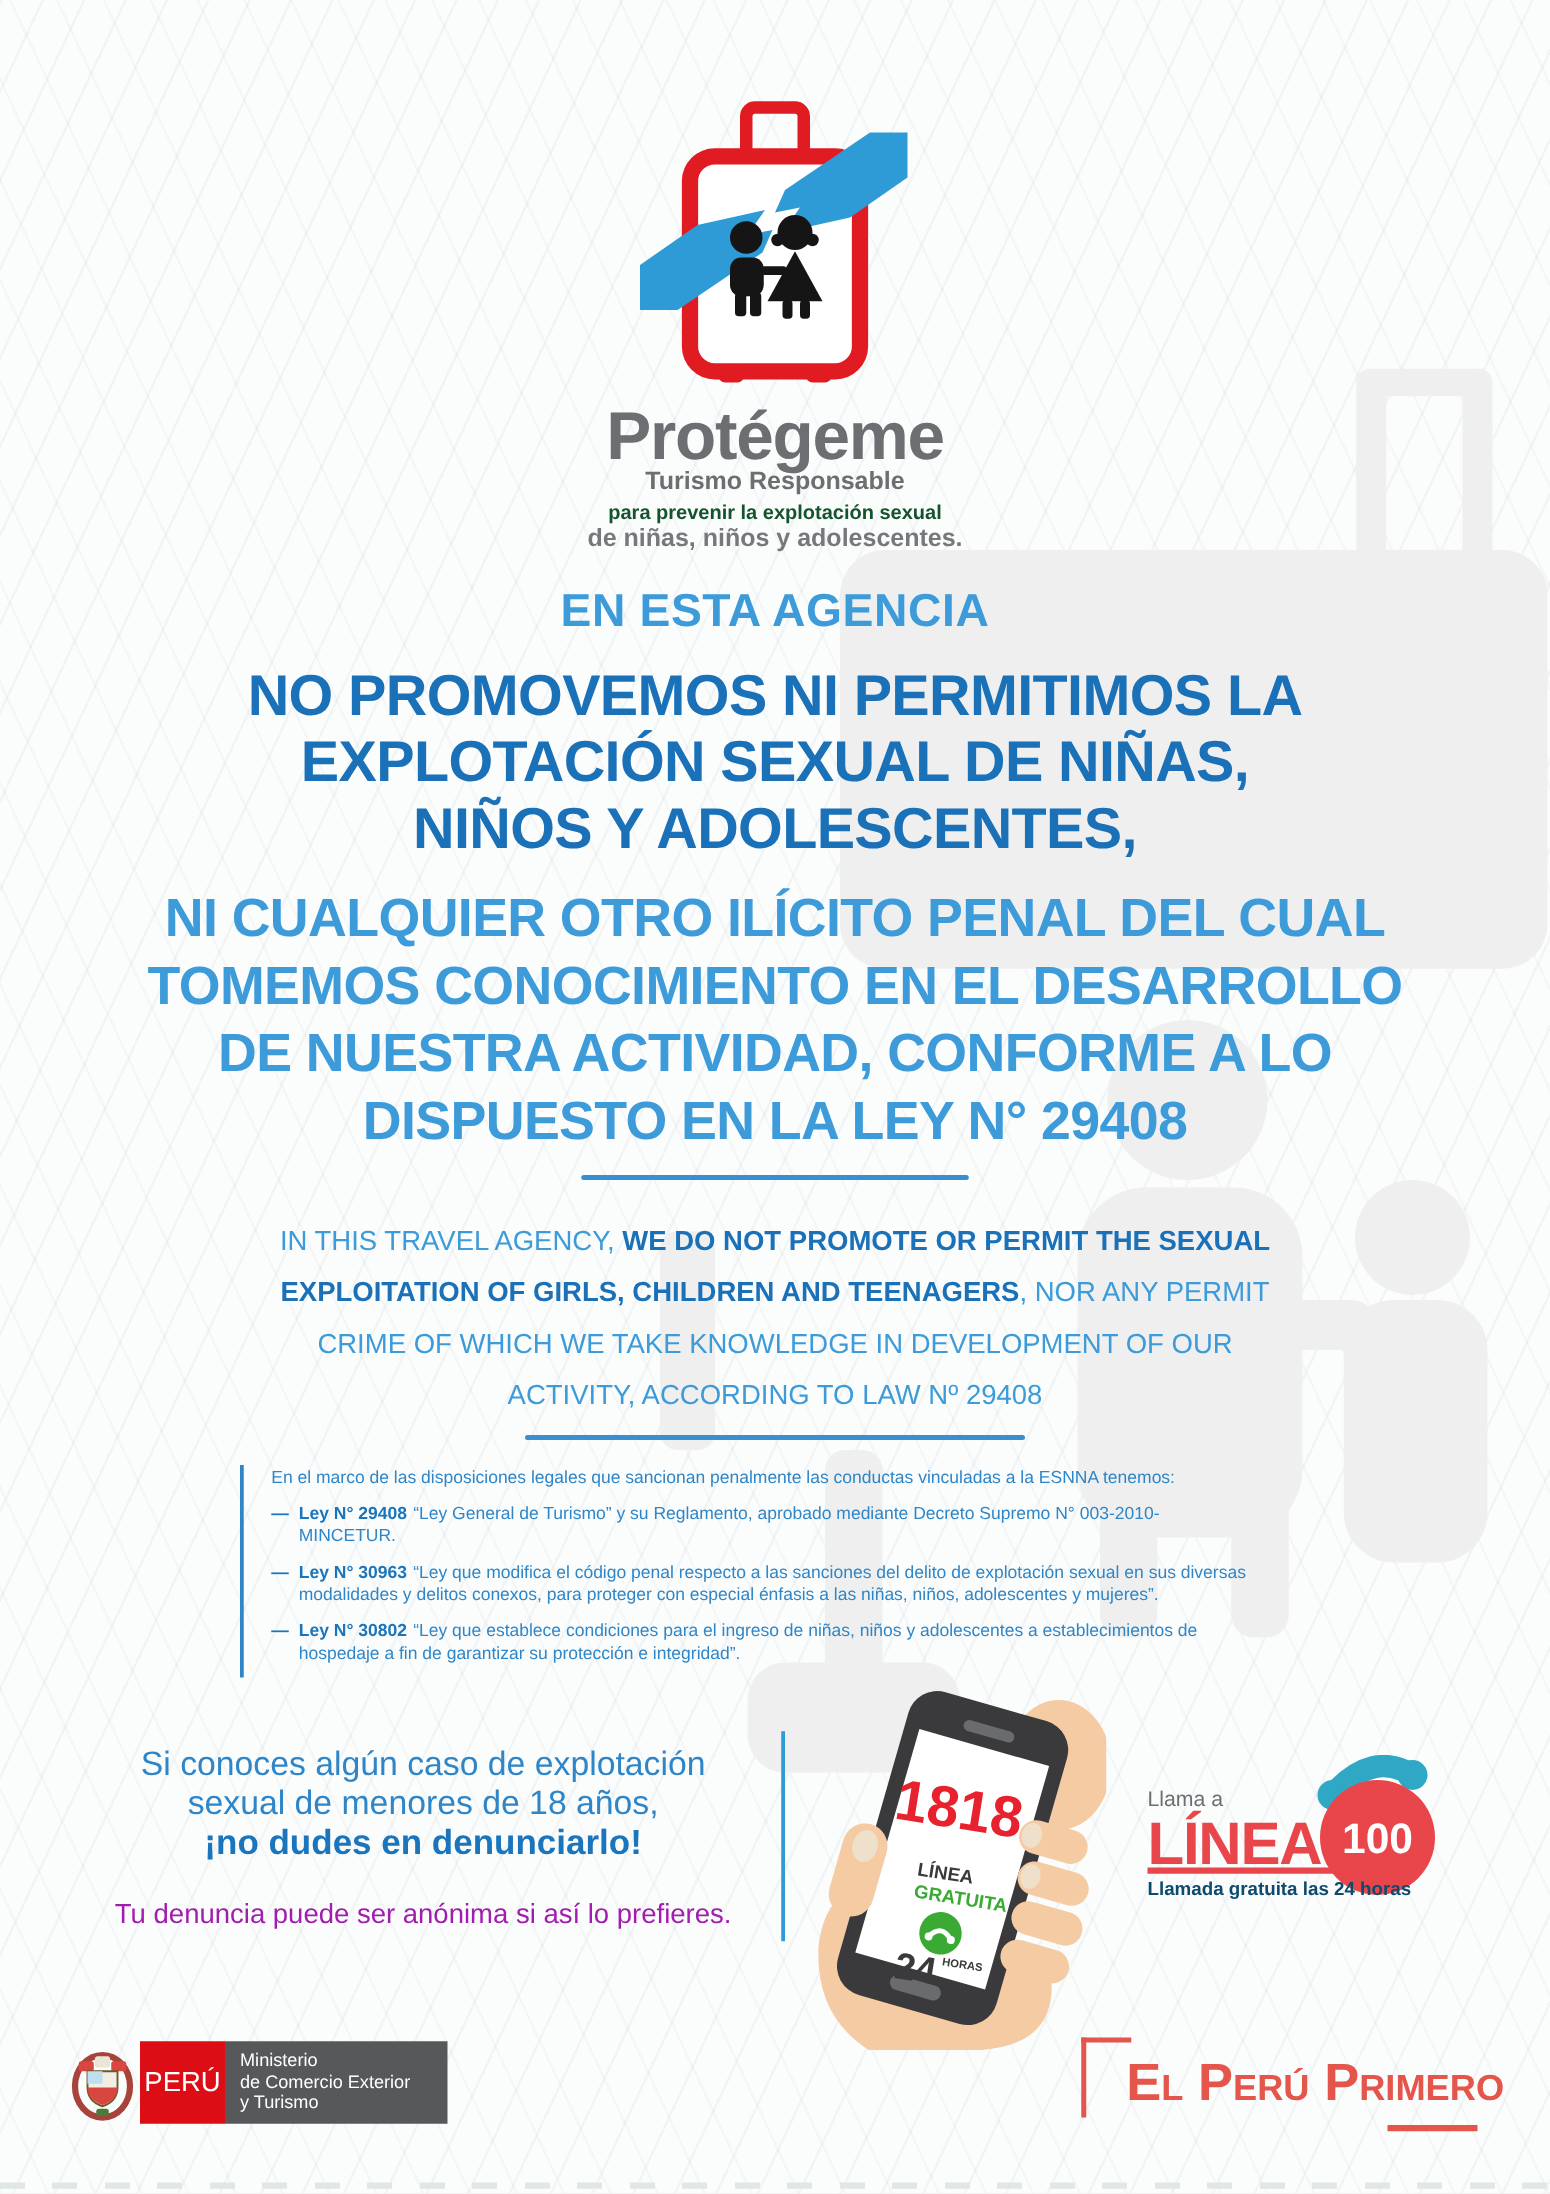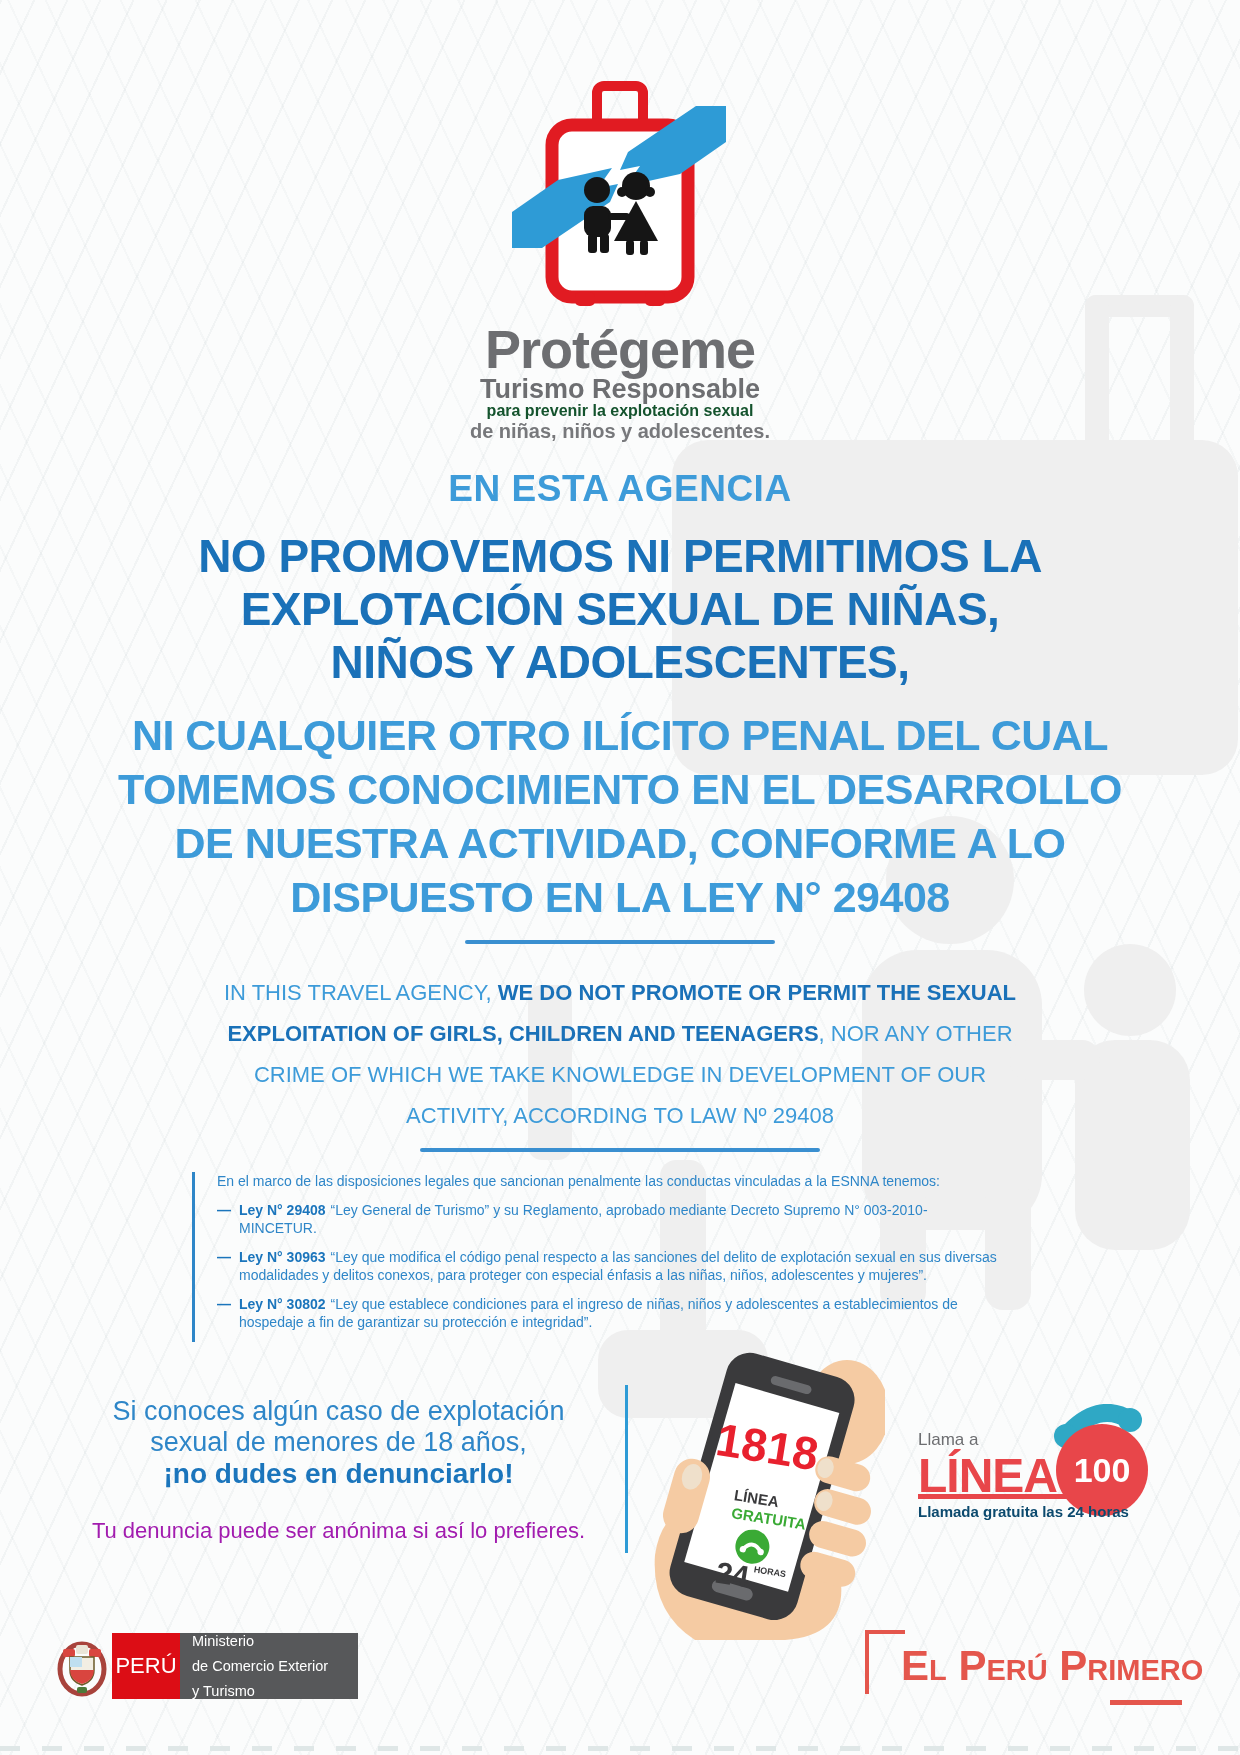--- a/index.html
+++ b/index.html
@@ -12,21 +12,21 @@
     content:"";position:absolute;inset:0;z-index:0;pointer-events:none;
     background:
       repeating-linear-gradient(115deg, rgba(160,175,180,0.10) 0 2px, transparent 2px 30px),
       repeating-linear-gradient(65deg, rgba(160,175,180,0.07) 0 2px, transparent 2px 34px);
   }
   .abs{position:absolute;z-index:1;}
   .ctr{left:0;right:0;text-align:center;}
 
   
   .logo-title{top:318px;font-size:54px;font-weight:800;color:#6d6e71;letter-spacing:-1px;}
-  .logo-sub{top:374px;font-size:27px;font-weight:700;color:#6d6e71;}
+  .logo-sub{top:374px;font-size:20px;font-weight:700;color:#6d6e71;}
   .logo-tag1{top:402px;font-size:16px;font-weight:600;color:#14532d;}
   .logo-tag2{top:420px;font-size:20px;font-weight:600;color:#77787b;}
 
   
   .hl-intro{top:468px;font-size:37px;font-weight:700;color:#3d9bd9;letter-spacing:.5px;white-space:nowrap;}
   .hl-bold{top:530px;font-size:46px;line-height:53px;font-weight:800;color:#1a71b8;letter-spacing:-.5px;white-space:nowrap;}
   .hl-light{top:708px;font-size:43px;line-height:54px;font-weight:700;color:#3d9bd9;letter-spacing:-.5px;white-space:nowrap;}
 
   .divider{height:4px;background:#3a8fd0;border-radius:2px;}
   .div1{top:940px;left:465px;width:310px;}
@@ -56,21 +56,21 @@
   
   .llama{top:1430px;left:918px;font-size:17px;color:#6d6e71;font-weight:500;}
   .l100-brand{top:1448px;left:918px;font-size:48px;font-weight:800;color:#e8464a;letter-spacing:-1px;}
   .l100-bar{top:1494px;left:918px;width:162px;height:5px;background:#e8464a;}
   .l100-cap{top:1503px;left:918px;font-size:15px;color:#0c4a6e;font-weight:700;}
 
   
   .f-red{top:1633px;left:112px;width:68px;height:66px;background:#dc0d15;color:#fff;
          display:flex;align-items:center;justify-content:center;font-size:22px;font-weight:400;}
   .f-gray{top:1633px;left:180px;width:178px;height:66px;background:#57585a;color:#fff;
-          display:flex;flex-direction:column;justify-content:space-between;padding-left:12px;box-sizing:border-box;
+          display:flex;flex-direction:column;justify-content:center;padding-left:12px;box-sizing:border-box;
           font-size:14.5px;line-height:16.5px;font-weight:500;}
   .slogan-wrap{top:1620px;left:865px;width:330px;height:86px;}
   .slogan-bracket-v{position:absolute;left:0;top:10px;width:4px;height:64px;background:#e4564c;}
   .slogan-bracket-h{position:absolute;left:0;top:10px;width:40px;height:4px;background:#e4564c;}
   .slogan-underline{position:absolute;left:245px;top:80px;width:72px;height:5px;background:#e4564c;}
   .slogan-text{position:absolute;left:36px;top:22px;font-size:42px;font-weight:800;color:#e4564c;
                font-variant:small-caps;letter-spacing:0;white-space:nowrap;}
 
   .bottom-dashes{top:1746px;left:0;right:0;height:5px;
     background:repeating-linear-gradient(90deg,#dfe7e7 0 20px,transparent 20px 42px);}
@@ -139,21 +139,21 @@
     <div>DISPUESTO EN LA LEY N° 29408</div>
   </div>
 
   <div class="abs divider div1"></div>
 
   <div class="abs ctr en-block">
     <div>
       <span class="en-light">IN THIS TRAVEL AGENCY, </span><span class="en-bold">WE DO NOT PROMOTE OR PERMIT THE SEXUAL</span>
     </div>
     <div>
-      <span class="en-bold">EXPLOITATION OF GIRLS, CHILDREN AND TEENAGERS</span><span class="en-light">, NOR ANY OTHER</span>
+      <span class="en-bold">EXPLOITATION OF GIRLS, CHILDREN AND TEENAGERS</span><span class="en-light">, NOR ANY PERMIT</span>
     </div>
     <div class="en-light">CRIME OF WHICH WE TAKE KNOWLEDGE IN DEVELOPMENT OF OUR</div>
     <div class="en-light">ACTIVITY, ACCORDING TO LAW Nº 29408</div>
   </div>
 
   <div class="abs divider div2"></div>
 
   <div class="abs legal">
     <div class="legal-intro">En el marco de las disposiciones legales que sancionan penalmente las conductas vinculadas a la ESNNA tenemos:</div>
     <div class="legal-item">

